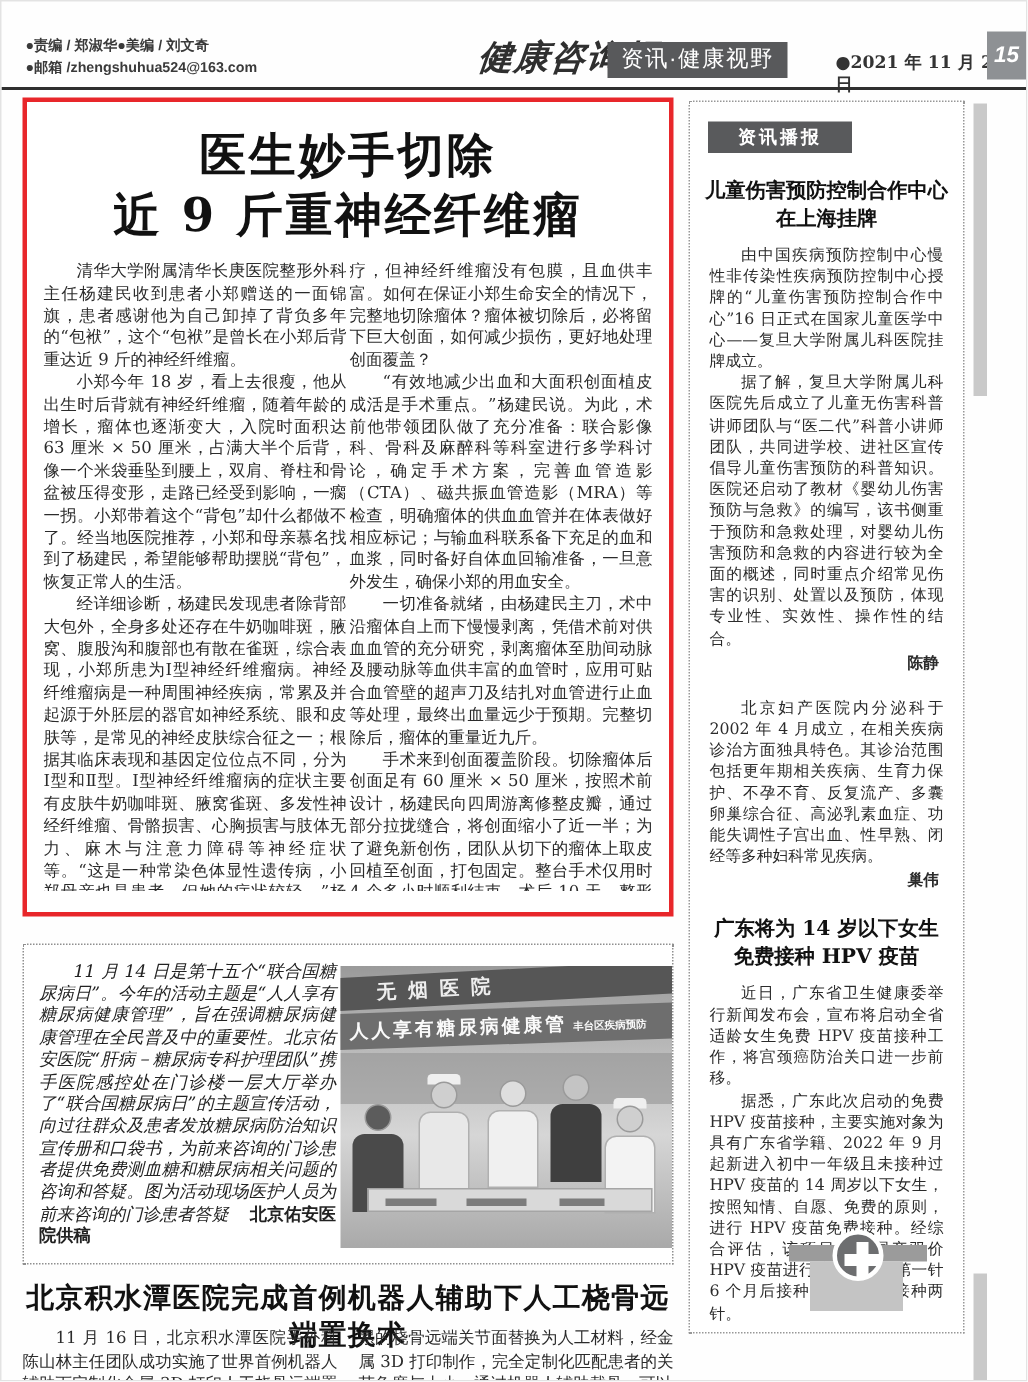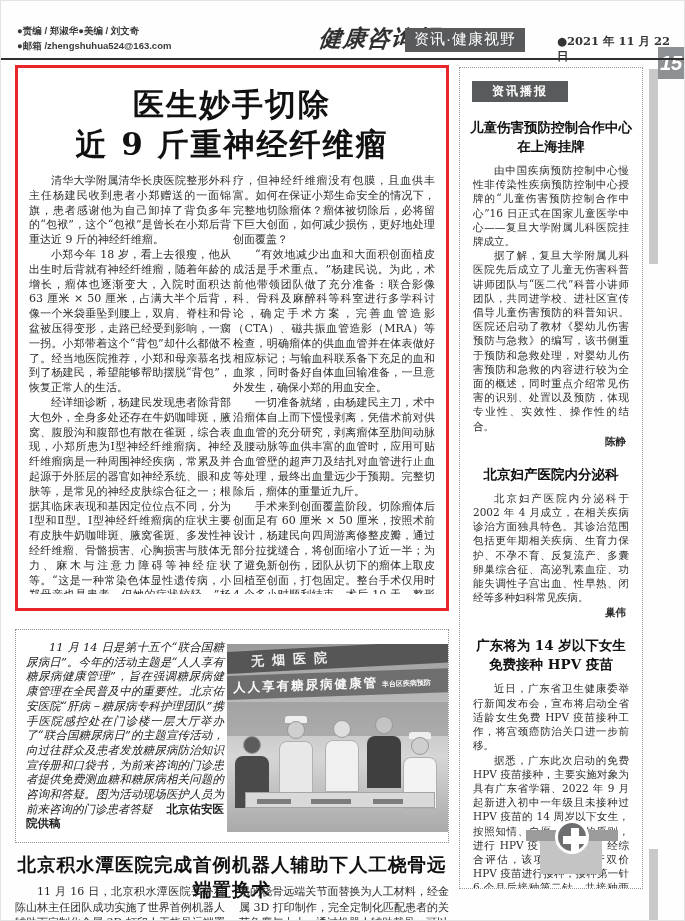--- a/index.html
+++ b/index.html
@@ -7,21 +7,21 @@
   .page {
     position:relative; width:685px; height:921px; overflow:hidden;
     background:#fefefe; border:1px solid #e3e3e3;
     font-family:"DejaVu Serif","Liberation Serif",serif; color:#2b2b2b;
   }
   
   .hdr-editors { position:absolute; left:16px; top:22px; font-size:9.5px; font-weight:bold; line-height:15px; color:#3a3a3a; font-family:"Liberation Sans",sans-serif; }
   .masthead { position:absolute; left:318px; top:22px; font-size:23px; font-weight:bold; font-style:italic; transform:skew(-6deg); letter-spacing:1px; color:#2f2f2f; }
   .section-badge { position:absolute; left:404px; top:27px; background:#58595b; color:#fff; font-size:15px; font-weight:normal; letter-spacing:1px; padding:2px 9px 3px; font-family:"Liberation Sans",sans-serif; }
   .hdr-date { position:absolute; left:556px; top:33px; font-size:11.5px; font-weight:bold; color:#333; }
-  .page-num { position:absolute; right:0; top:20px; width:26px; height:32px; background:#8e9194; color:#fff; font-size:20px; font-style:italic; font-weight:bold; text-align:center; line-height:32px; font-family:"Liberation Sans",sans-serif;margin-top:26px; }
+  .page-num { position:absolute; right:0; top:20px; width:26px; height:32px; background:#8e9194; color:#fff; font-size:15px; font-style:italic; font-weight:bold; text-align:center; line-height:32px; font-family:"Liberation Sans",sans-serif; }
   .hdr-rule { position:absolute; left:0; top:57px; width:685px; height:2px; background:#2f2f2f; }
   
   .main-box { position:absolute; left:14px; top:64px; width:434px; height:546px; border:3px solid #e8262a; background:#fff; overflow:hidden; }
   .main-title { text-align:center; font-weight:bold; color:#111; font-size:31px; line-height:40px; letter-spacing:2px; margin-top:16px; }
   .main-cols { display:flex; gap:2px; padding:10px 11px 0; }
   .main-col { flex:1; font-size:11px; line-height:14.8px; text-align:justify; height:420px; overflow:hidden; }
   .main-col p { text-indent:2em; }
   .main-col p.no-indent { text-indent:0; }
   
   .photo-box { position:absolute; left:14px; top:628px; width:434px; height:214px; border:1px dotted #8f8f8f; background:#fff; }
@@ -154,21 +154,20 @@
         <div>儿童伤害预防控制合作中心</div>
         <div>在上海挂牌</div>
       </div>
       <p>由中国疾病预防控制中心慢性非传染性疾病预防控制中心授牌的“儿童伤害预防控制合作中心”16 日正式在国家儿童医学中心——复旦大学附属儿科医院挂牌成立。</p>
       <p>据了解，复旦大学附属儿科医院先后成立了儿童无伤害科普讲师团队与“医二代”科普小讲师团队，共同进学校、进社区宣传倡导儿童伤害预防的科普知识。医院还启动了教材《婴幼儿伤害预防与急救》的编写，该书侧重于预防和急救处理，对婴幼儿伤害预防和急救的内容进行较为全面的概述，同时重点介绍常见伤害的识别、处置以及预防，体现专业性、实效性、操作性的结合。</p>
       <div class="sb-byline">陈静</div>
     </div>
 
     <div class="sb-art">
       <div class="sb-title">
-        <div>北京妇产医院内分泌科</div>
       </div>
       <p>北京妇产医院内分泌科于 2002 年 4 月成立，在相关疾病诊治方面独具特色。其诊治范围包括更年期相关疾病、生育力保护、不孕不育、反复流产、多囊卵巢综合征、高泌乳素血症、功能失调性子宫出血、性早熟、闭经等多种妇科常见疾病。</p>
       <div class="sb-byline">巢伟</div>
     </div>
 
     <div class="sb-art">
       <div class="sb-title">
         <div>广东将为 14 岁以下女生</div>
         <div>免费接种 HPV 疫苗</div>
       </div>

